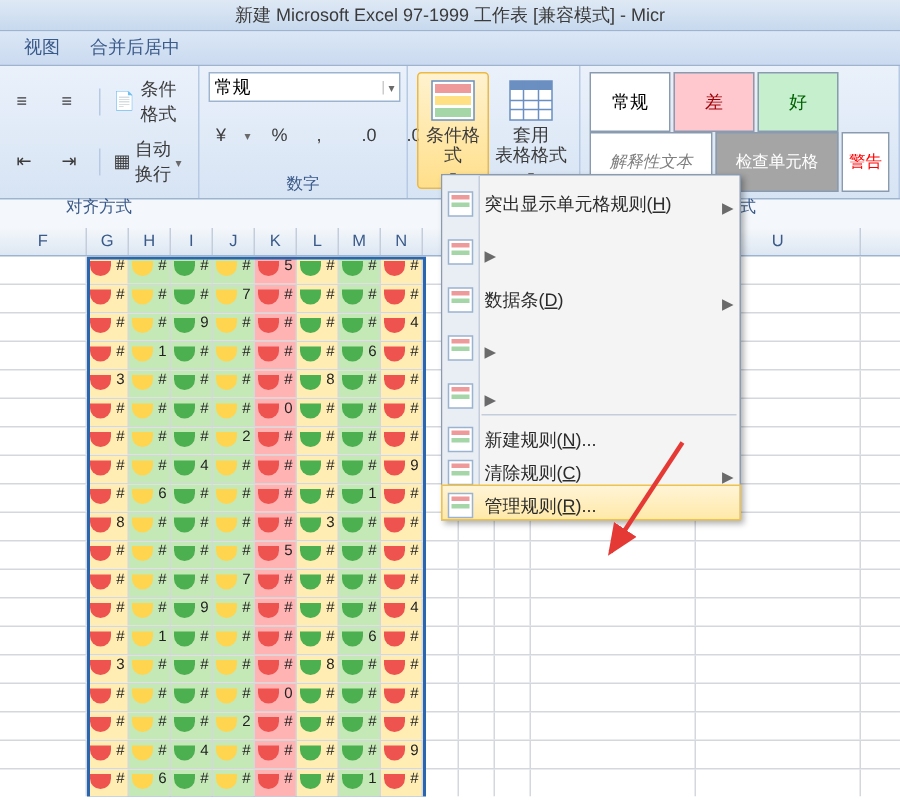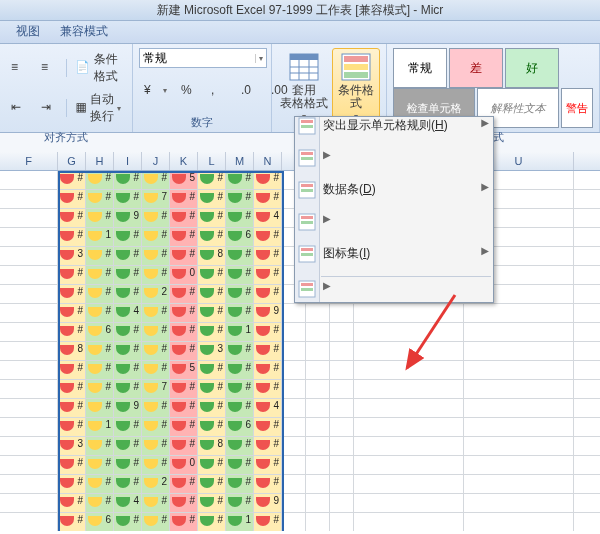--- a/index.html
+++ b/index.html
@@ -14,21 +14,21 @@
   .ic{width:16px;height:16px;display:inline-block}
   .bigbtn{display:flex;flex-direction:column;align-items:center;justify-content:flex-start;width:46px;padding:2px 2px;border:1px solid transparent;border-radius:3px;color:#3b3b3b;text-align:center;line-height:13px}
   .bigbtn.hl{background:linear-gradient(#fff2cf,#ffdf8a);border-color:#f0b93b}
   .bigic{width:32px;height:32px;display:flex;align-items:center;justify-content:center;margin-bottom:1px}
   .arrow{font-size:8px;color:#6a6a6a}
   .combo{background:#fff;border:1px solid #9db4d1;height:18px;width:120px;display:flex;align-items:center;justify-content:space-between;padding:0 3px;font-size:12px}
   .combo .arrow{border-left:1px solid #ccc;padding-left:3px}
   .styleswatch{display:inline-block;border:1px solid #8a9bb0;height:38px;width:52px;text-align:center;line-height:38px;font-size:12px}
   .menu{position:absolute;left:294px;top:116px;width:198px;background:#f4f4f4;border:1px solid #8a9bb0;box-shadow:2px 2px 4px rgba(0,0,0,.3);z-index:10}
   .menu-strip{position:absolute;left:0;top:0;bottom:0;width:24px;background:#e9edf4;border-right:1px solid #c4cddb}
-  .mitem{position:relative;display:flex;align-items:flex-start;height:28px;padding-left:28px;color:#2b2b2b;cursor:pointer}
+  .mitem{position:relative;display:flex;align-items:flex-end;height:28px;padding-left:28px;color:#2b2b2b;cursor:pointer}
   .mitem.small{height:22px}
   .mitem:hover,.mitem.hl{background:linear-gradient(#fff4d6,#ffe9a9);outline:1px solid #f0c14b}
   .mitem .mic{position:absolute;left:3px;width:18px;height:18px}
   .mitem .mtxt{flex:1;font-size:12px}
   .mitem .sub{color:#6a6a6a;font-size:10px;padding-right:4px}
   .msep{height:1px;background:#c4cddb;margin:3px 2px 3px 26px}
   u.hot{text-decoration:underline}
   .red-arrow{position:absolute;z-index:11;left:395px;top:290px;pointer-events:none}
   .sheet{position:absolute;left:0;top:152px;right:0;bottom:0}
   .colhead{display:flex;height:18px;background:linear-gradient(#f4f7fb,#dde7f3);border-bottom:1px solid #9db4d1}
@@ -42,21 +42,21 @@
   .celltxt{position:absolute;right:2px;top:1px;font-size:10px;color:#222}
   .selectbox{position:absolute;border:2px solid #2a65af;pointer-events:none}
 </style>
 </head>
 <body>
 
 <div class="title">新建 Microsoft Excel 97-1999 工作表  [兼容模式] - Micr</div>
 
 <div class="tabbar">
   <div class="tab">视图</div>
-  <div class="tab">兼容模式</div>
+  <div class="tab">合并后居中</div>
 </div>
 
 <div class="ribbon">
 
   <div class="group" style="width:164px">
     <div class="btnrow">
       <div class="smallbtn">
           <span class="ic">≡</span>
         </div>
       <div class="smallbtn">
@@ -105,58 +105,58 @@
           <span class="ic">.0</span>
         </div>
       <div class="smallbtn">
           <span class="ic">.00</span>
         </div>
     </div>
     <div class="group-label">数字</div>
   </div>
 
   <div class="group" style="width:102px;flex-direction:row;align-items:flex-start;gap:2px">
+    <div class="bigbtn hl">
+      <div class="bigic">
+        <svg width="30" height="28">
+            <rect x="1" y="1" width="28" height="26" fill="#fff" stroke="#6a8fc0"></rect>
+            <rect x="3" y="3" width="24" height="6" fill="#ef9a9a"></rect>
+            <rect x="3" y="11" width="24" height="6" fill="#ffe082"></rect>
+            <rect x="3" y="19" width="24" height="6" fill="#a5d6a7"></rect>
+          </svg>
+      </div>
+      <span>条件格式</span>
+      <span class="arrow">▾</span>
+    </div>
     <div class="bigbtn">
       <div class="bigic">
         <svg width="30" height="28">
             <rect x="1" y="1" width="28" height="26" fill="#fff" stroke="#6a8fc0"></rect>
             <rect x="1" y="1" width="28" height="6" fill="#6a8fc0"></rect>
             <line x1="10" y1="1" x2="10" y2="27" stroke="#6a8fc0"></line>
             <line x1="20" y1="1" x2="20" y2="27" stroke="#6a8fc0"></line>
             <line x1="1" y1="14" x2="29" y2="14" stroke="#6a8fc0"></line>
             <line x1="1" y1="20" x2="29" y2="20" stroke="#6a8fc0"></line>
           </svg>
       </div>
       <span style="white-space:pre">套用
 表格格式</span>
       <span class="arrow">▾</span>
     </div>
-    <div class="bigbtn hl">
-      <div class="bigic">
-        <svg width="30" height="28">
-            <rect x="1" y="1" width="28" height="26" fill="#fff" stroke="#6a8fc0"></rect>
-            <rect x="3" y="3" width="24" height="6" fill="#ef9a9a"></rect>
-            <rect x="3" y="11" width="24" height="6" fill="#ffe082"></rect>
-            <rect x="3" y="19" width="24" height="6" fill="#a5d6a7"></rect>
-          </svg>
-      </div>
-      <span>条件格式</span>
-      <span class="arrow">▾</span>
-    </div>
   </div>
 
   <div class="group" style="flex:1">
     <div style="display:flex;gap:2px">
       <div class="styleswatch" style="background:#fff;color:#000">常规</div>
       <div class="styleswatch" style="background:#ffc7ce;color:#9c0006">差</div>
       <div class="styleswatch" style="background:#c6efce;color:#006100">好</div>
     </div>
     <div style="display:flex;gap:2px">
+      <div class="styleswatch" style="background:#fff;color:#7f7f7f;font-style:italic;width:80px;font-size:11px">解释性文本</div>
       <div class="styleswatch" style="background:#a5a5a5;color:#fff;width:80px;font-size:11px">检查单元格</div>
-      <div class="styleswatch" style="background:#fff;color:#7f7f7f;font-style:italic;width:80px;font-size:11px">解释性文本</div>
       <div class="styleswatch" style="background:#fff;color:#ff0000;width:30px;font-size:11px">警告</div>
     </div>
     <div class="group-label">样式</div>
   </div>
 </div>
 
 <div style="height:22px;background:#f4f7fb;border-bottom:1px solid #c4cddb"></div>
 
 <div class="sheet">
   <div class="colhead" id="colhead">
@@ -980,31 +980,47 @@
           </svg></span>
         <span class="sub">▶</span>
       </div>
       <div style="height: 4px;"></div>
       <div class="mitem">
         <span class="mic"><svg width="18" height="18">
             <rect x="1" y="1" width="16" height="16" fill="#fff" stroke="#9bb3d0"></rect>
             <rect x="3" y="3" width="12" height="3" fill="#ef9a9a"></rect>
             <rect x="3" y="8" width="12" height="3" fill="#a5d6a7"></rect>
           </svg></span>
-        <span class="mtxt">图标集(<u class="hot">I</u>)</span>
         <span class="sub">▶</span>
       </div>
       <div class="msep"></div>
       <div class="mitem small">
         <span class="mic"><svg width="18" height="18">
             <rect x="1" y="1" width="16" height="16" fill="#fff" stroke="#9bb3d0"></rect>
             <rect x="3" y="3" width="12" height="3" fill="#ef9a9a"></rect>
             <rect x="3" y="8" width="12" height="3" fill="#a5d6a7"></rect>
           </svg></span>
+        <span class="mtxt">新建规则(<u class="hot">N</u>)...</span>
+      </div>
+      <div class="mitem small">
+        <span class="mic"><svg width="18" height="18">
+            <rect x="1" y="1" width="16" height="16" fill="#fff" stroke="#9bb3d0"></rect>
+            <rect x="3" y="3" width="12" height="3" fill="#ef9a9a"></rect>
+            <rect x="3" y="8" width="12" height="3" fill="#a5d6a7"></rect>
+          </svg></span>
+        <span class="mtxt">清除规则(<u class="hot">C</u>)</span>
         <span class="sub">▶</span>
+      </div>
+      <div class="mitem small hl">
+        <span class="mic"><svg width="18" height="18">
+            <rect x="1" y="1" width="16" height="16" fill="#fff" stroke="#9bb3d0"></rect>
+            <rect x="3" y="3" width="12" height="3" fill="#ef9a9a"></rect>
+            <rect x="3" y="8" width="12" height="3" fill="#a5d6a7"></rect>
+          </svg></span>
+        <span class="mtxt">管理规则(<u class="hot">R</u>)...</span>
       </div>
     </div>
 </div>
 
 <svg class="red-arrow" width="70" height="90">
   <defs>
       <marker id="ah" markerWidth="8" markerHeight="8" refX="6" refY="3" orient="auto">
         <path d="M0,0 L7,3 L0,6 Z" fill="#e53935"></path>
       </marker>
     </defs>

